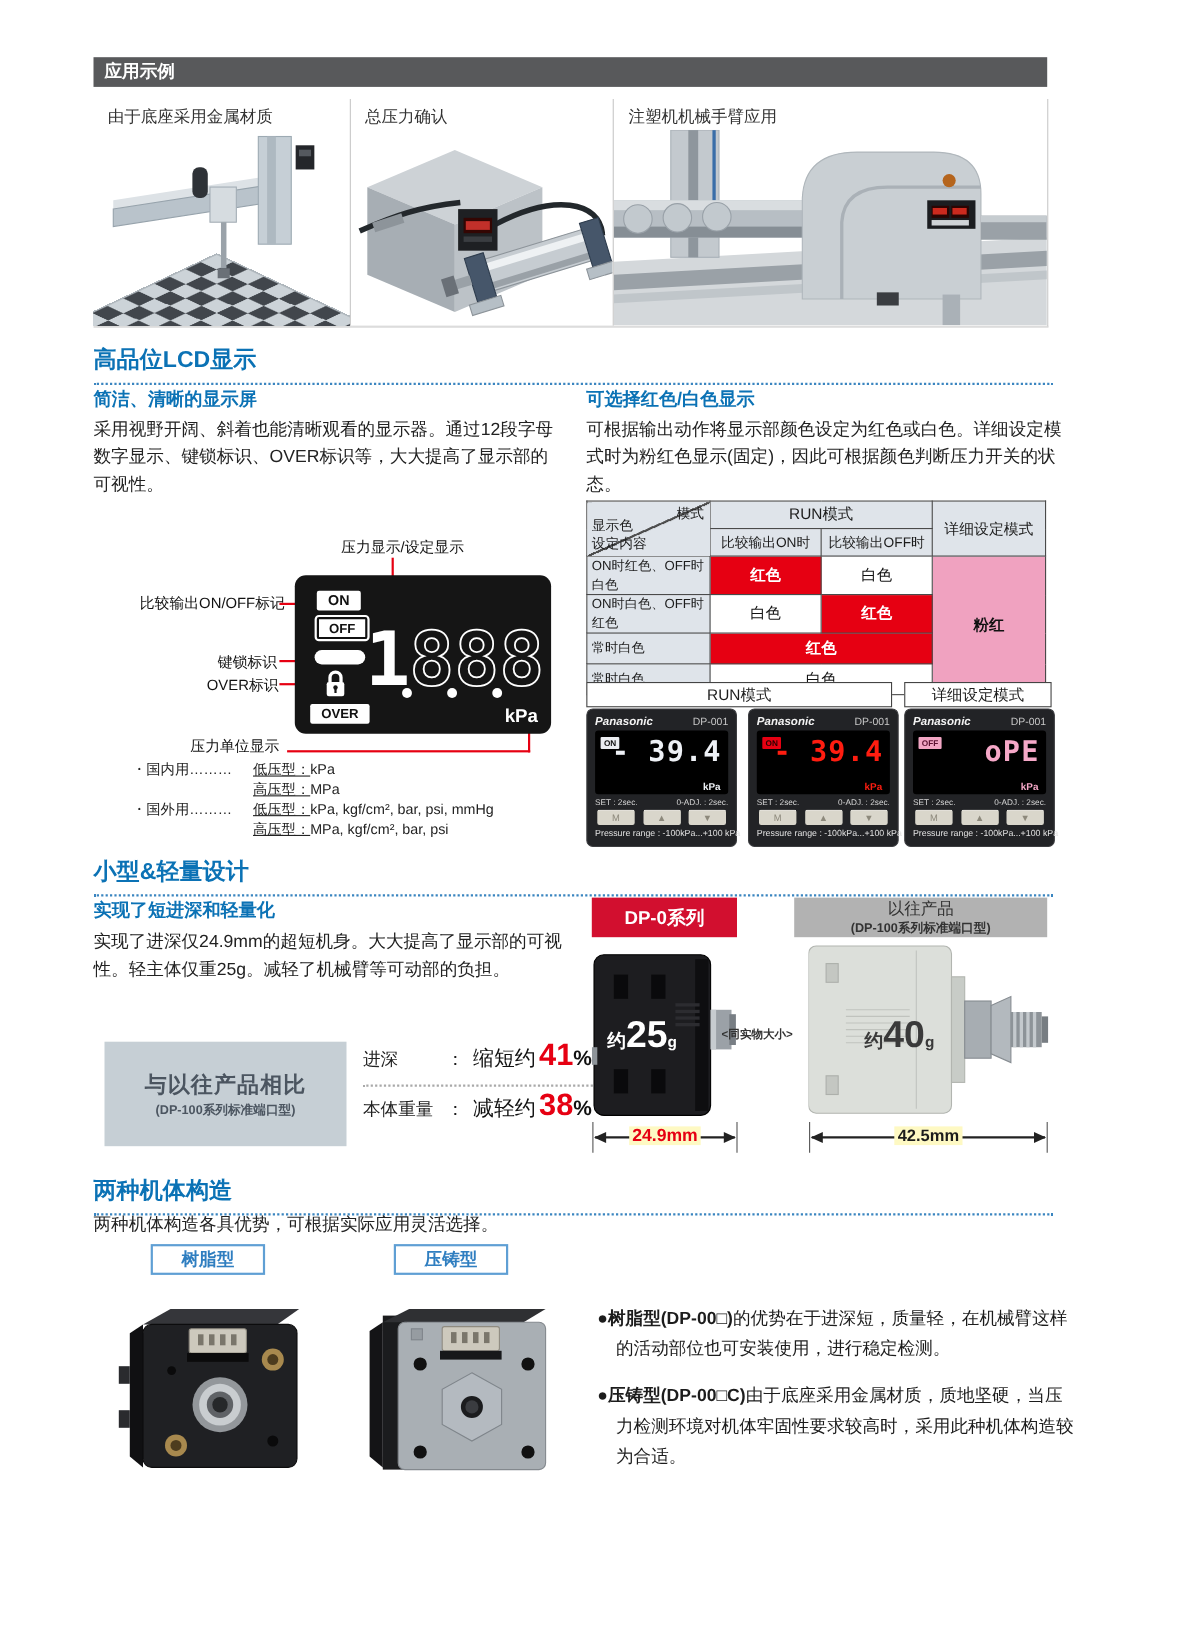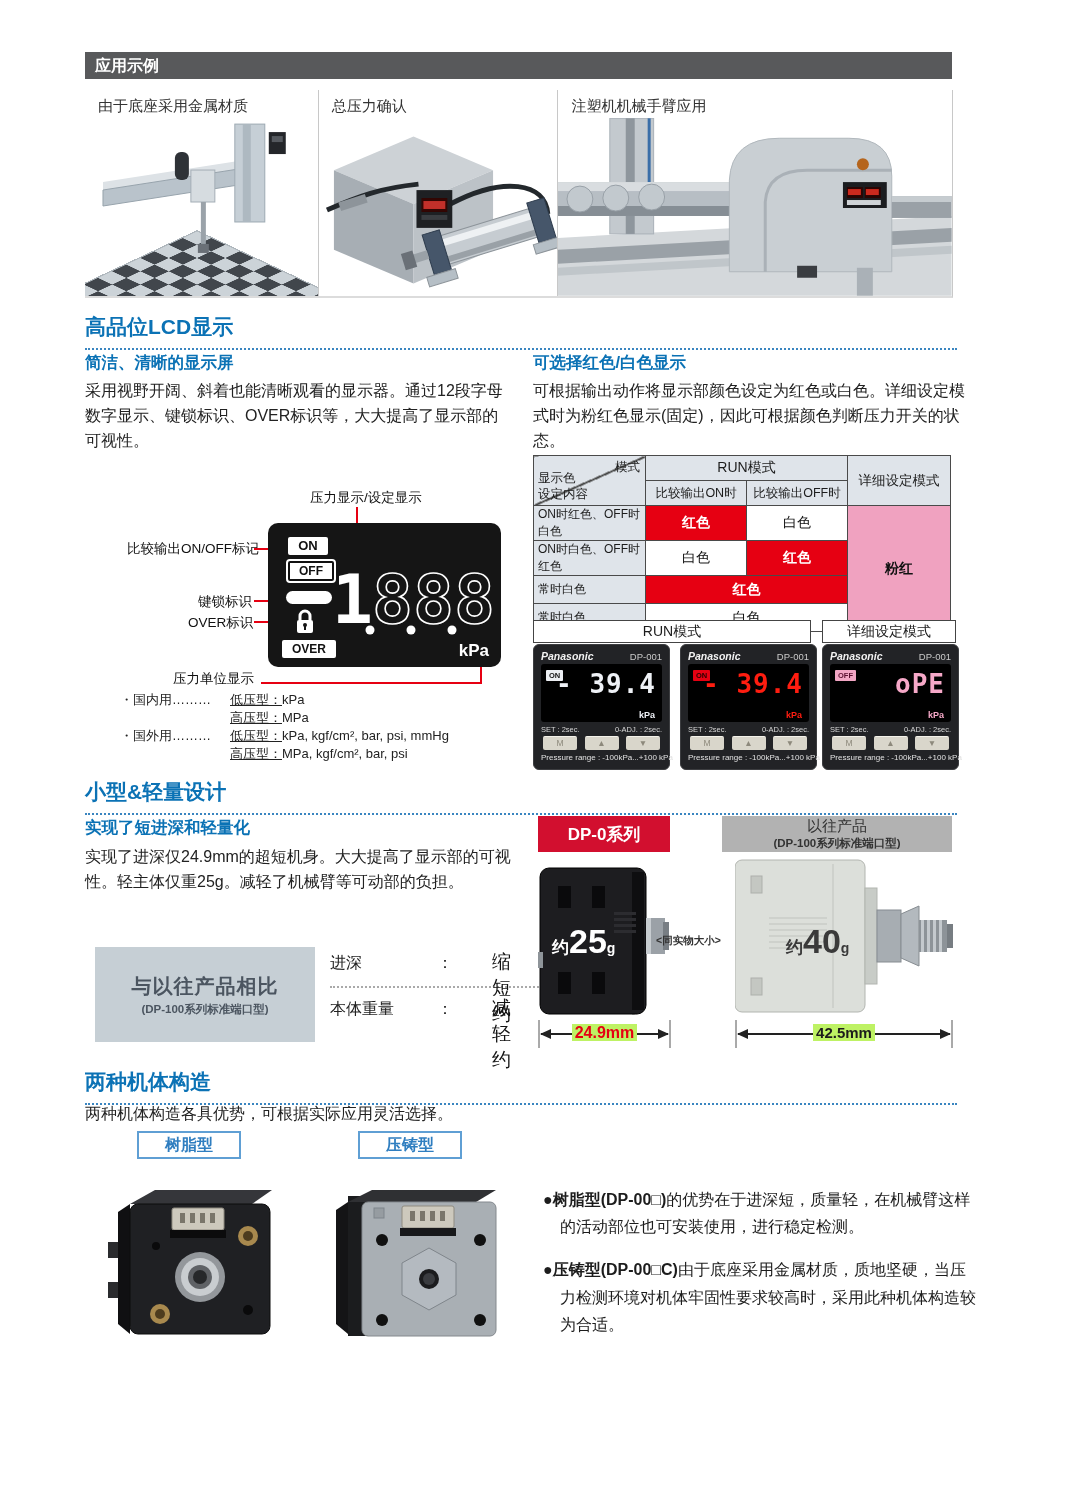--- a/index.html
+++ b/index.html
@@ -89,21 +89,21 @@
   .dev-btn{width:34px;height:13px;background:#d9d6cb;border-radius:2px;font-size:8.5px;color:#8d897c;
            text-align:center;line-height:13px;border-top:1px solid #f4f2ea;}
   .dev-range{font-size:8px;color:#e0e0e0;text-align:center;margin-top:3px;white-space:nowrap;}
 
   
   .compare-box{left:95px;top:947px;width:220px;height:95px;background:#c6cfd5;display:flex;
                flex-direction:column;justify-content:center;align-items:center;}
   .cb-title{font-size:20px;font-weight:bold;color:#4b5560;letter-spacing:1px;}
   .cb-sub{font-size:11.5px;font-weight:bold;color:#4b5560;margin-top:2px;}
   .stats{left:330px;top:943px;width:240px;}
-  .stat-row{display:flex;align-items:baseline;height:42px;gap:31px;}
+  .stat-row{display:flex;align-items:baseline;height:42px;}
   .stat-label{width:76px;font-size:16px;color:#222;flex:none;}
   .stat-colon{font-size:16px;margin-right:8px;}
   .stat-prefix{font-size:19px;font-weight:normal;color:#111;margin-right:3px;}
   .stat-value{font-size:28px;font-weight:bold;color:#e60012;}
   .stat-suffix{font-size:19px;font-weight:bold;color:#111;}
   .stat-divider{border-top:2px dotted #a9a9a9;margin:1px 0;}
 
   .banner-new{left:538px;top:816px;width:132px;height:36px;background:#d20f2f;color:#fff;
               font-size:17px;font-weight:bold;display:flex;align-items:center;justify-content:center;}
   .banner-old{left:722px;top:816px;width:230px;height:36px;background:#b2b2b2;color:#333;
@@ -111,21 +111,21 @@
   .banner-old .bo1{font-size:15px;}
   .banner-old .bo2{font-size:11.5px;font-weight:bold;}
   .weight{white-space:nowrap;}
   .weight .w-pre{font-size:17px;font-weight:bold;}
   .weight .w-num{font-size:34px;font-weight:bold;}
   .weight .w-unit{font-size:14px;font-weight:bold;}
   .weight-new{left:552px;top:922px;color:#fff;}
   .weight-old{left:786px;top:922px;color:#3a3a3a;}
   .same-size{left:656px;top:934px;width:84px;font-size:10.5px;font-weight:bold;color:#333;}
   .dim-text{position:absolute;top:4px;left:0;right:0;text-align:center;}
-  .dim-text span{background:#bef264;padding:0 3px;font-weight:bold;}
+  .dim-text span{background:#fef9c3;padding:0 3px;font-weight:bold;}
   .dim-new .dim-text span{color:#e60012;font-size:16px;}
   .dim-old .dim-text span{color:#1c1c1c;font-size:15px;}
 
   
   .type-box{position:absolute;width:104px;height:28px;border:2px solid #5f9fd4;color:#2f7ec0;
             font-size:16px;font-weight:bold;display:flex;align-items:center;justify-content:center;
             box-sizing:border-box;background:#fff;}
   .bullets{left:543px;top:1170px;width:434px;}
   .bullet{font-size:16px;line-height:1.7;color:#1c1c1c;margin-bottom:16px;
           text-indent:-17px;padding-left:17px;}

